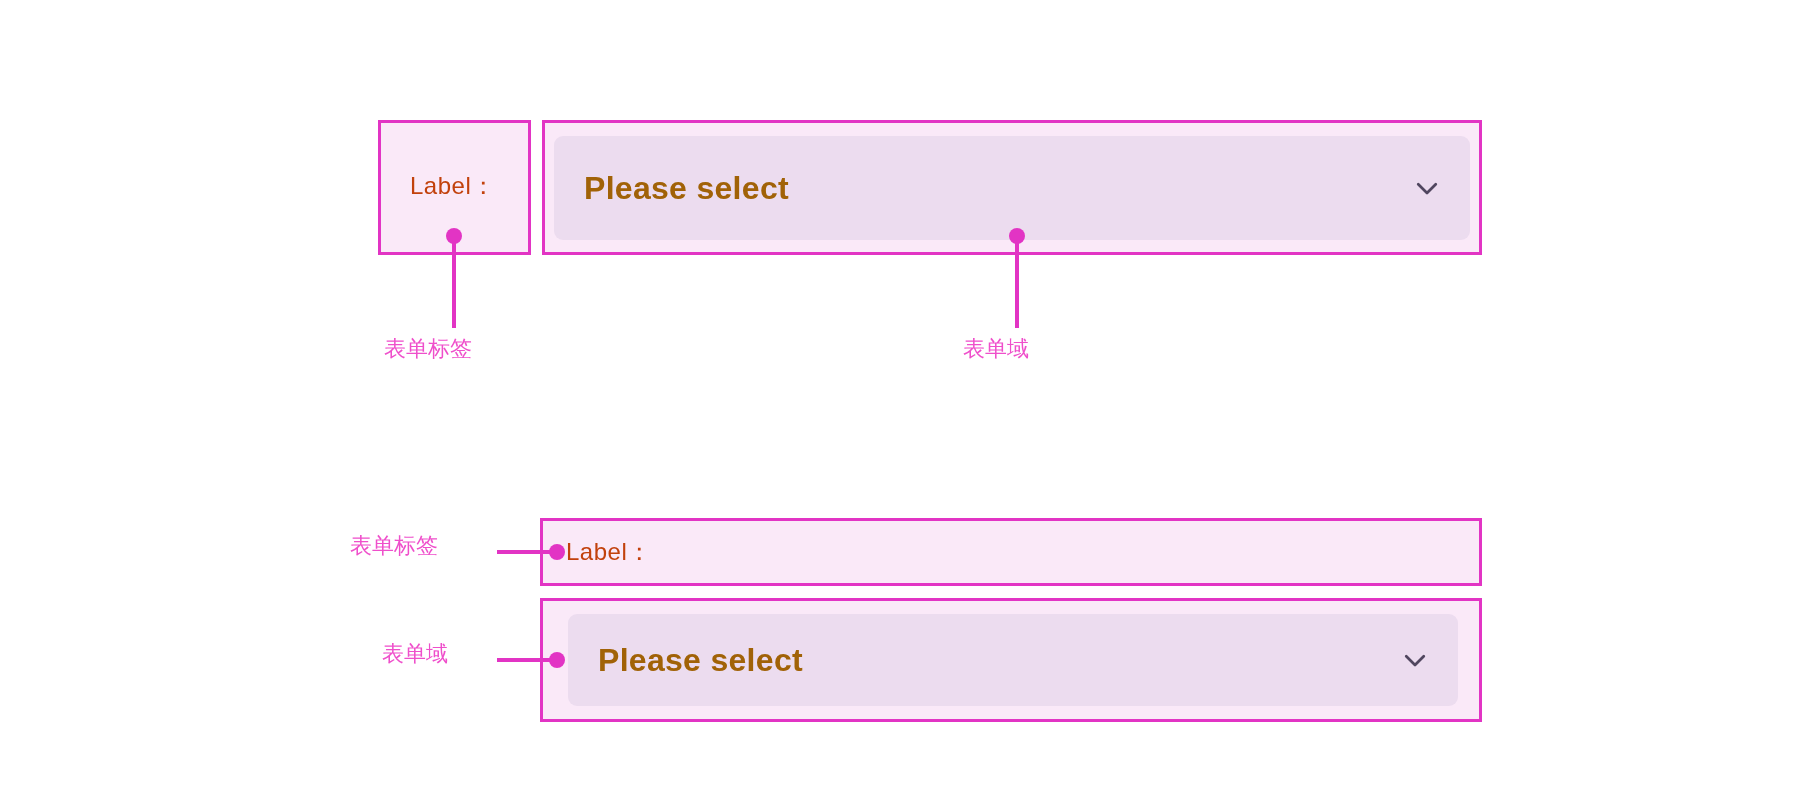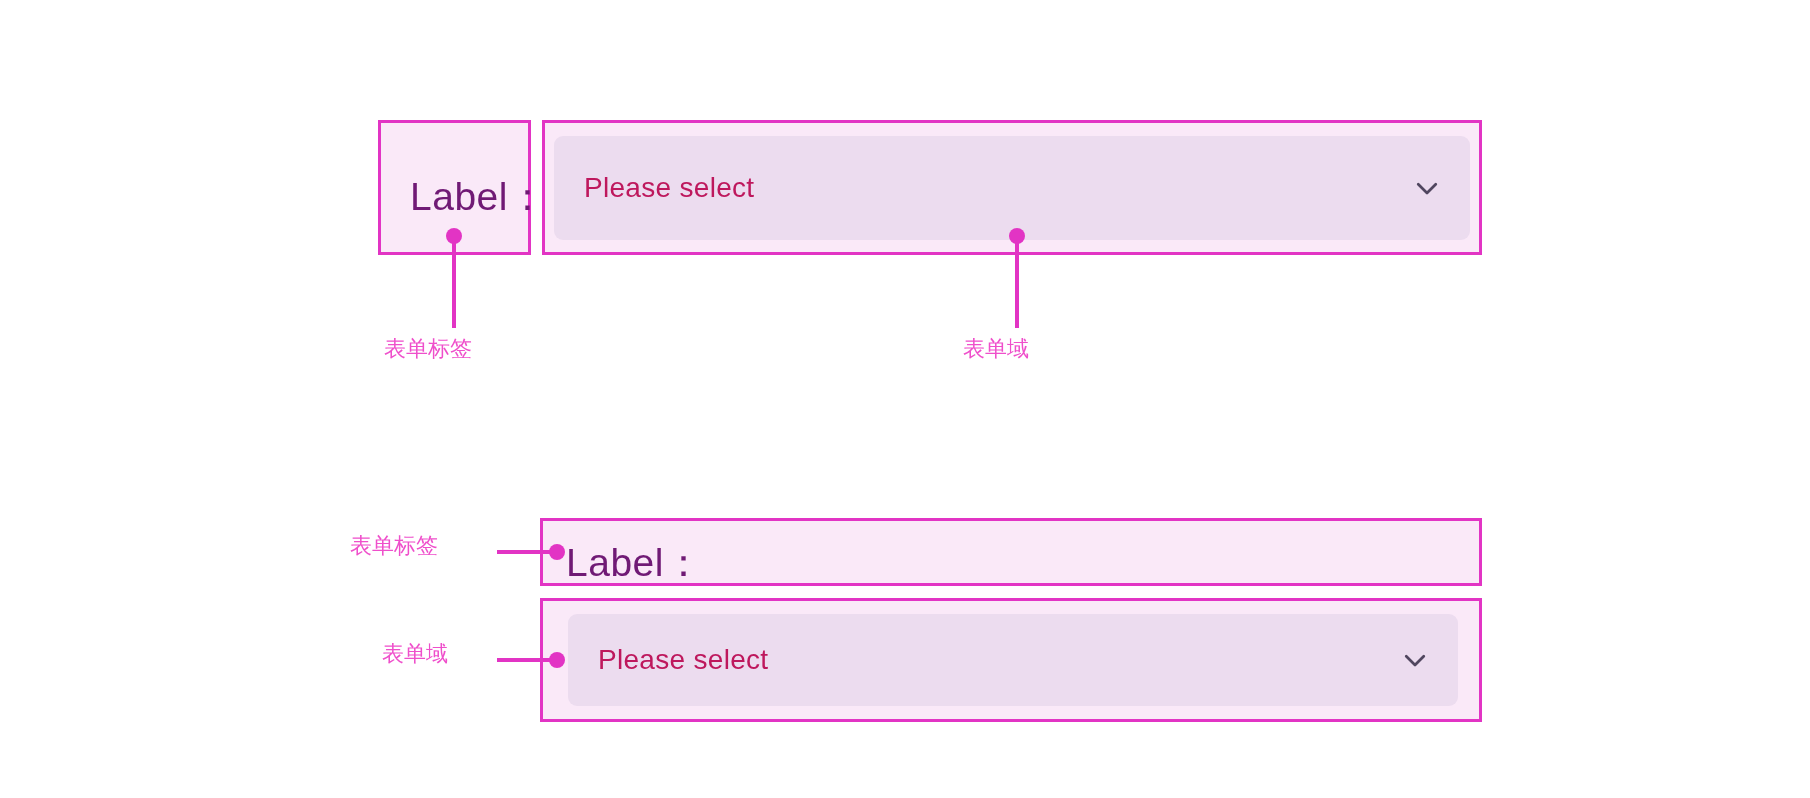--- a/index.html
+++ b/index.html
@@ -24,42 +24,43 @@
   .anno-box {
     position: absolute;
     box-sizing: border-box;
     border: 3px solid #e234c4;
     background: #fae9f8;
   }
 
   
   .label-text {
     position: absolute;
-    color: #701a75;
-    font-size: 39px;
+    color: #c2410c;
+    font-size: 24px;
     letter-spacing: 0.5px;
     white-space: nowrap;
   }
 
   
   .select-control {
     position: absolute;
     box-sizing: border-box;
     background: #ecdcef;
     border-radius: 9px;
   }
   .select-placeholder {
     position: absolute;
     left: 30px;
     top: 50%;
     transform: translateY(-50%);
-    color: #be185d;
-    font-size: 28px;
+    color: #a16207;
+    font-size: 32px;
     letter-spacing: 0.3px;
     white-space: nowrap;
+    font-weight: bold;
   }
   .select-chevron {
     position: absolute;
     right: 26px;
     top: 50%;
     transform: translateY(-50%);
     width: 34px;
     height: 34px;
     display: flex;
     align-items: center;

